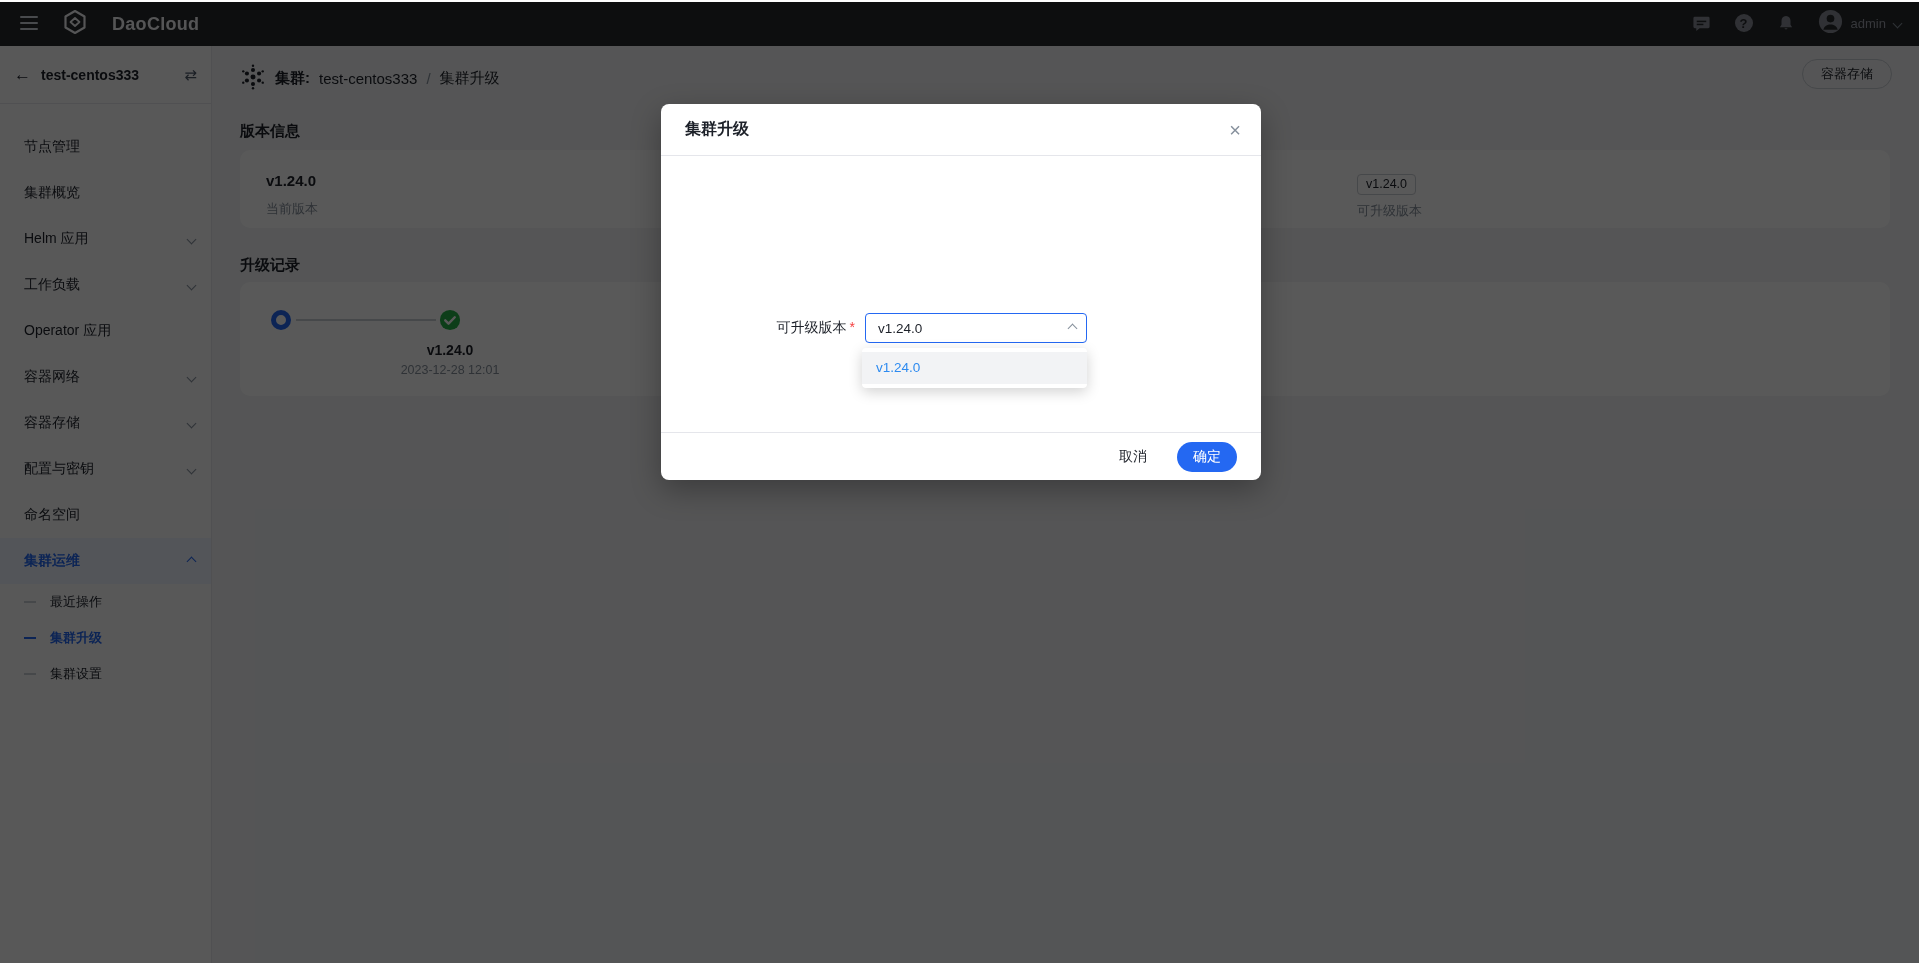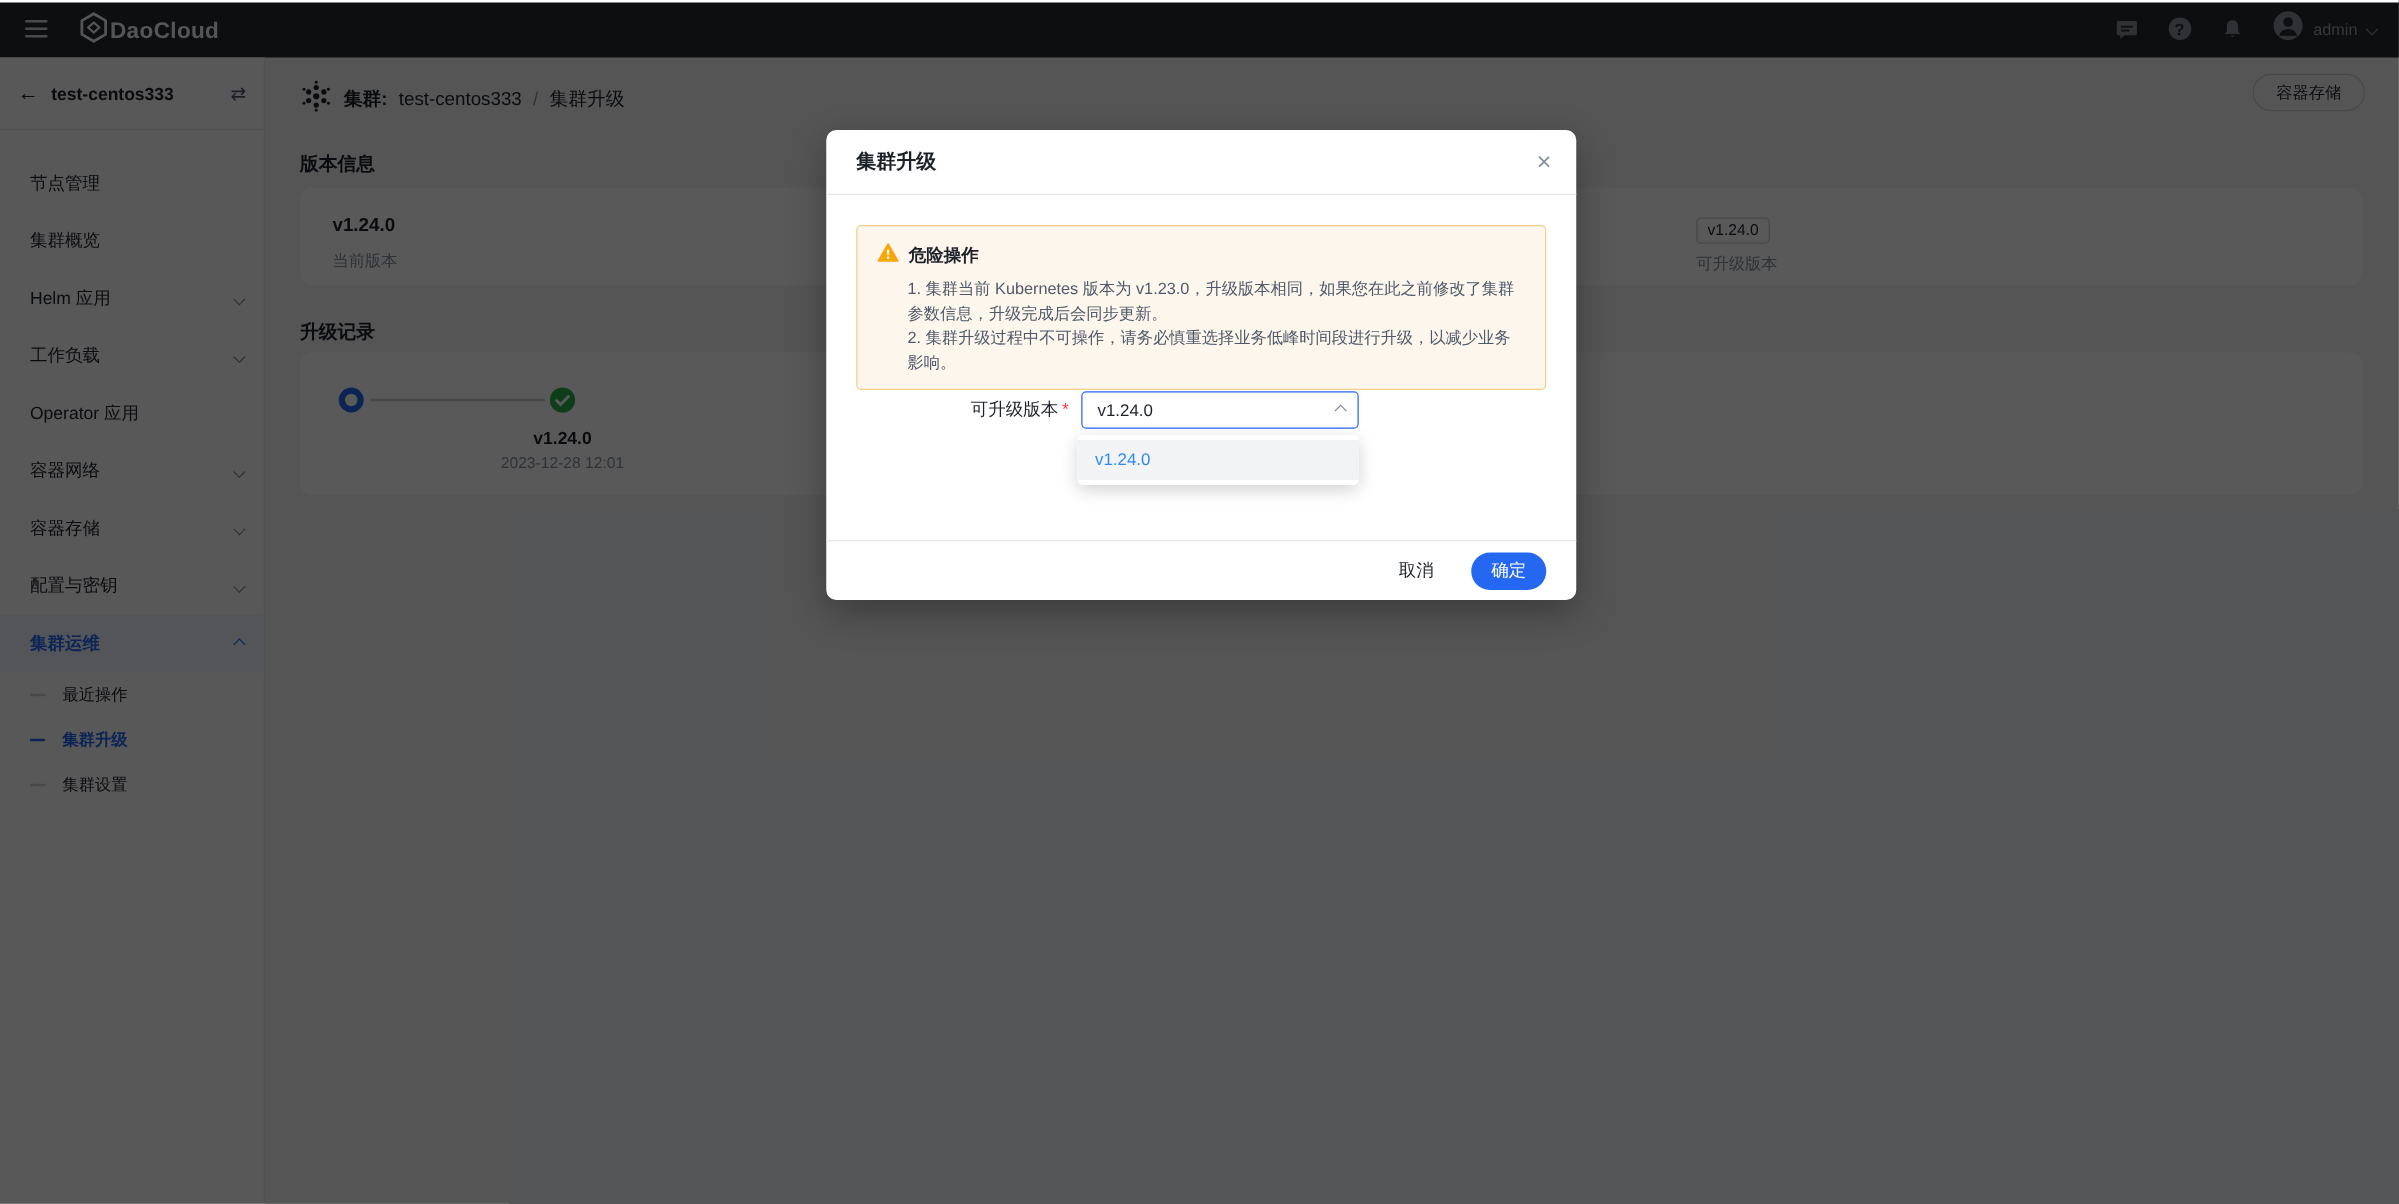--- a/index.html
+++ b/index.html
@@ -8,21 +8,21 @@
     font-family: "Liberation Sans", sans-serif;
     background:#f2f3f5;
     position:relative;
     overflow:hidden;
     color:#1d2129;
   }
   
   .topbar { position:absolute; left:0; top:0; width:1919px; height:46px; background:#26282c; z-index:1; }
   .hamburger { position:absolute; left:20px; top:16px; width:18px; height:14px; display:flex; flex-direction:column; justify-content:space-between; cursor:pointer; }
   .hamburger span { display:block; height:2px; background:#cfd3dc; border-radius:1px; }
-  .brand { position:absolute; left:62px; top:9px; display:flex; align-items:center; gap:0; }
+  .brand { position:absolute; left:62px; top:9px; display:flex; align-items:center; gap:24px; }
   .brand-text { color:#f2f3f5; font-size:18px; font-weight:bold; letter-spacing:.3px; }
   .tb-right { position:absolute; right:18px; top:0; height:46px; display:flex; align-items:center; gap:22px; }
   .tb-icon { width:20px; height:20px; display:flex; align-items:center; justify-content:center; cursor:pointer; }
   .help-circle { width:18px; height:18px; border-radius:50%; background:#8a8e98; color:#26282c; font-size:13px; font-weight:bold; display:flex; align-items:center; justify-content:center; }
   .tb-user { display:flex; align-items:center; gap:8px; cursor:pointer; }
   .tb-username { color:#9a9ea8; font-size:13px; }
   .chev { display:inline-block; width:7px; height:7px; border-right:1.5px solid #86909c; border-bottom:1.5px solid #86909c; }
   .chev.down { transform:rotate(45deg); }
   .chev.up   { transform:rotate(225deg); }
   
@@ -160,20 +160,23 @@
         <span class="chev down"></span>
       </div>
     <div class="sb-item">
         <span class="lbl">容器存储</span>
         <span class="chev down"></span>
       </div>
     <div class="sb-item">
         <span class="lbl">配置与密钥</span>
         <span class="chev down"></span>
       </div>
+    <div class="sb-item">
+        <span class="lbl">命名空间</span>
+      </div>
     <div class="sb-item active">
         <span class="lbl">集群运维</span>
         <span class="chev up"></span>
       </div>
     <div class="sb-sub">
         <span class="sb-dash"></span>
         <span>最近操作</span>
       </div>
     <div class="sb-sub active">
         <span class="sb-dash"></span>
@@ -239,34 +242,20 @@
 
 <div class="overlay"></div>
 <div class="topline"></div>
 
 <div class="modal">
   <div class="modal-head">
     <span class="modal-title">集群升级</span>
     <span class="modal-close">×</span>
   </div>
 
-  <div class="warnbox">
-    <div class="warn-titlerow">
-      <span>
-        <svg width="17" height="16" viewBox="0 0 24 22">
-            <path d="M12 1.5 L23 20.5 H1 Z" fill="#f7a70c" stroke="#f7a70c" stroke-width="2" stroke-linejoin="round"></path>
-            <rect x="10.9" y="7.5" width="2.2" height="6.5" rx="1" fill="#fff"></rect>
-            <circle cx="12" cy="17" r="1.4" fill="#fff"></circle>
-          </svg>
-      </span>
-      <span class="warn-title">危险操作</span>
-    </div>
-    <div class="warn-text">1. 集群当前 Kubernetes 版本为 v1.23.0，升级版本相同，如果您在此之前修改了集群参数信息，升级完成后会同步更新。</div>
-    <div class="warn-text">2. 集群升级过程中不可操作，请务必慎重选择业务低峰时间段进行升级，以减少业务影响。</div>
-  </div>
 
   <div class="form-row">
     <span class="form-label"><span>可升级版本</span><span class="req">*</span></span>
     <div class="select">
       <span class="select-value">v1.24.0</span>
       <span class="chev up"></span>
     </div>
   </div>
 
   <div class="dropdown">

